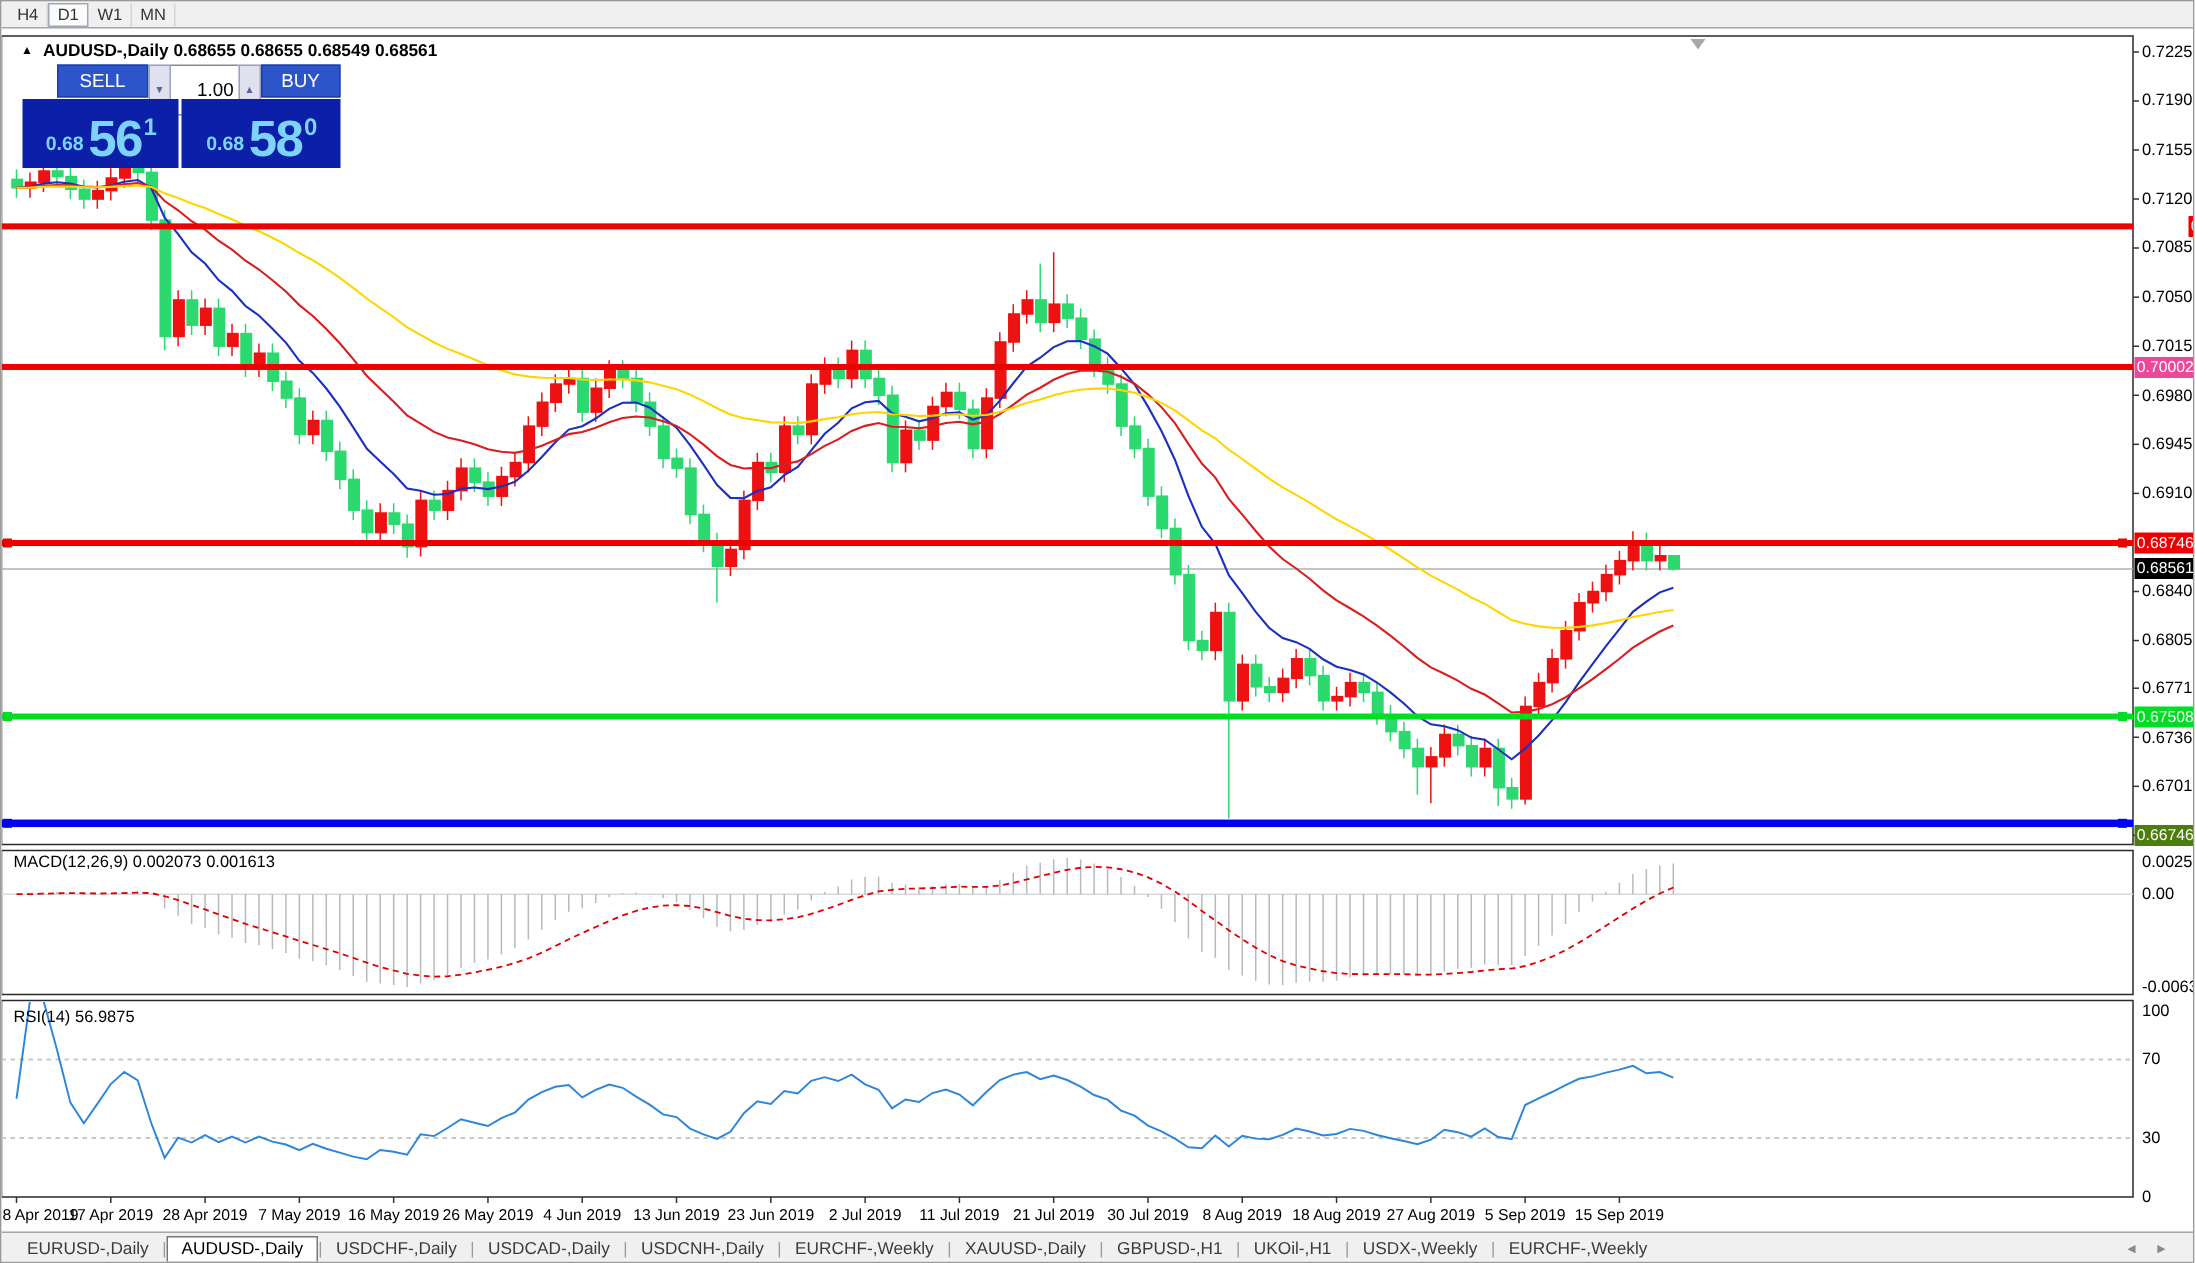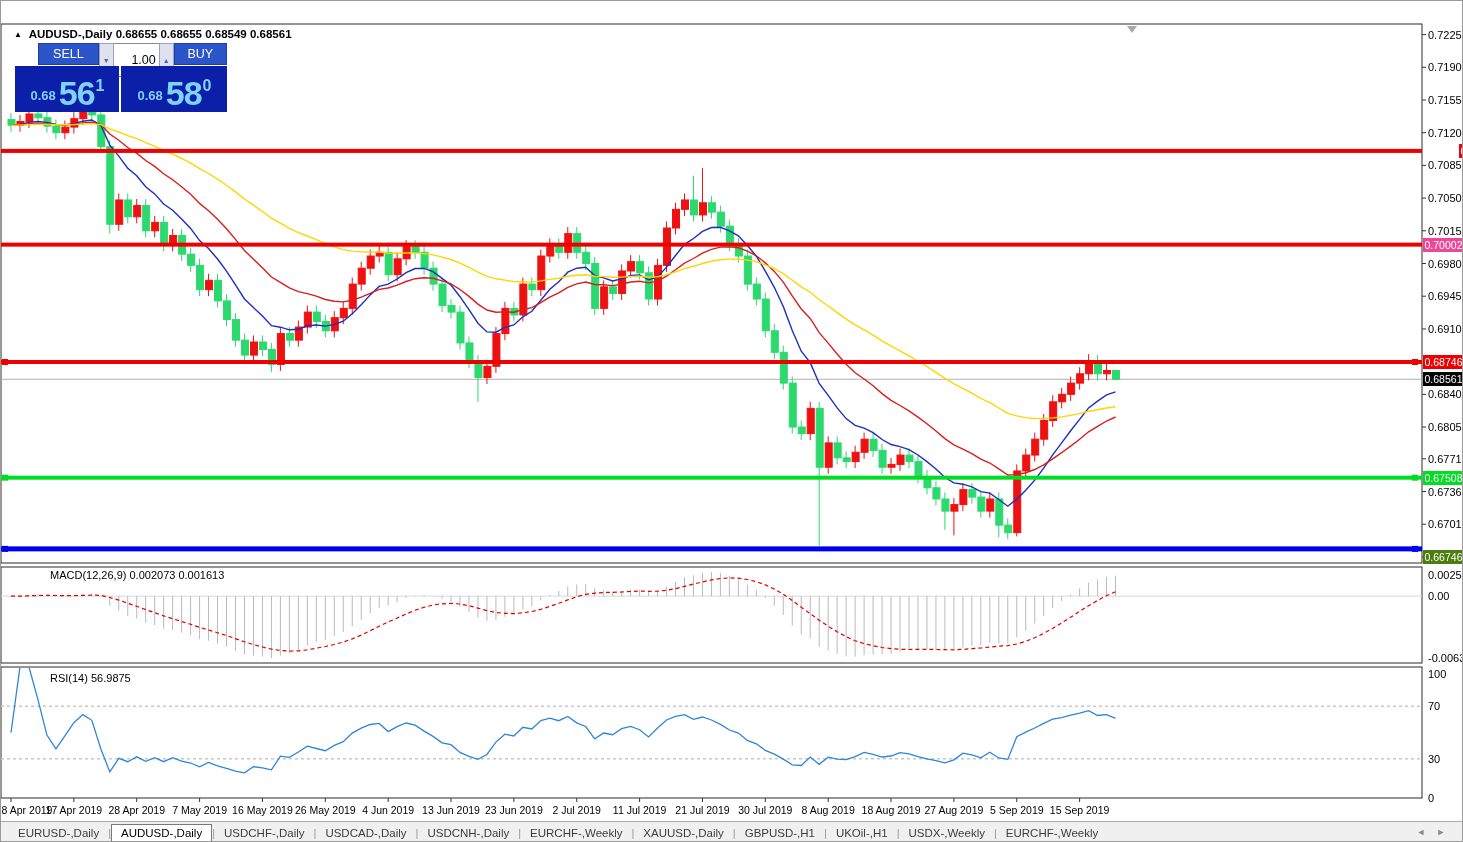--- a/index.html
+++ b/index.html
@@ -15,21 +15,21 @@
   
   .chart-area{position:absolute;left:0;top:19px;width:1463px;height:800px;background:#fff;}
   svg{position:absolute;left:0;top:0;}
   .overlays{position:absolute;left:0;top:0;width:1463px;height:800px;pointer-events:none;}
   .ax-lbl{position:absolute;left:1427px;font-size:11px;color:#000;white-space:nowrap;transform:translateY(-50%);}
   .lvl-box{position:absolute;left:1422px;width:41px;height:14px;line-height:14px;font-size:10.5px;
            color:#fff;text-align:center;transform:translateY(-50%);white-space:nowrap;}
   .date-lbl{position:absolute;font-size:10.5px;color:#000;white-space:nowrap;transform:translateX(-50%);}
   .chart-title{position:absolute;left:13px;top:8px;font-size:11.5px;font-weight:700;color:#000;white-space:nowrap;}
   .chart-title .tri{font-size:8px;position:relative;top:-1px;margin-right:4px;}
-  .ind-label{position:absolute;left:8px;font-size:11px;color:#000;white-space:nowrap;margin-left:41px;}
+  .ind-label{position:absolute;left:8px;font-size:11px;color:#000;white-space:nowrap;}
   .scroll-marker{position:absolute;left:1126px;top:6px;width:0;height:0;
                  border-left:5px solid transparent;border-right:5px solid transparent;border-top:7px solid #a8a8a8;}
   
   .trade-panel{position:absolute;left:14px;top:23px;width:212px;}
   .tp-row1{display:flex;height:22px;padding-left:23px;}
   .hdr-btn{background:#2b55c8;color:#fff;font-size:12.5px;font-weight:400;display:flex;align-items:center;
            justify-content:center;border:1px solid #1d3da8;cursor:pointer;}
   .sell-hdr{width:73px;}
   .buy-hdr{width:64px;}
   .vol{display:flex;width:75px;height:34px;}
@@ -53,20 +53,26 @@
   .tab-sep{color:#9a9a9a;font-size:11px;}
   .tab-nav{position:absolute;right:18px;top:4px;display:flex;gap:10px;}
   .nav-arrow{width:10px;height:12px;font-size:9px;color:#8a8a8a;display:flex;align-items:center;
              justify-content:center;cursor:pointer;}
 </style>
 </head>
 <body>
 
 <div class="app">
 
+  <div class="toolbar" id="tf-toolbar">
+      <div class="tf-btn">H4</div>
+      <div class="tf-btn active">D1</div>
+      <div class="tf-btn">W1</div>
+      <div class="tf-btn">MN</div>
+    </div>
 
   <div class="chart-area">
     <svg id="chart-svg" width="1463" height="800">
         <rect x="0" y="4" width="1421" height="539" fill="#fff" stroke="#2a2a2a" stroke-width="1"></rect>
         <rect x="0" y="547" width="1421" height="96" fill="#fff" stroke="#2a2a2a" stroke-width="1"></rect>
         <rect x="0" y="647" width="1421" height="131" fill="#fff" stroke="#2a2a2a" stroke-width="1"></rect>
         <defs>
           <clipPath id="clipMain">
             <rect x="0" y="5" width="1420" height="537"></rect>
           </clipPath>

